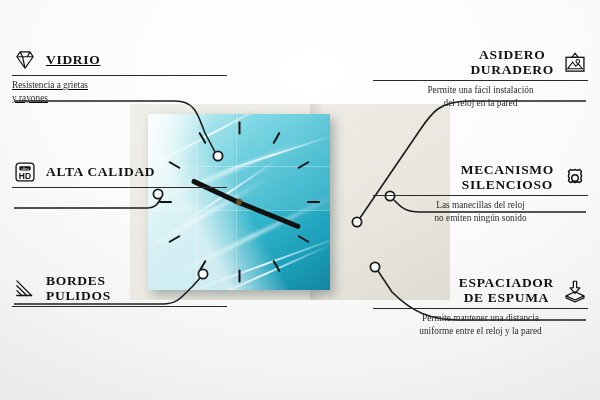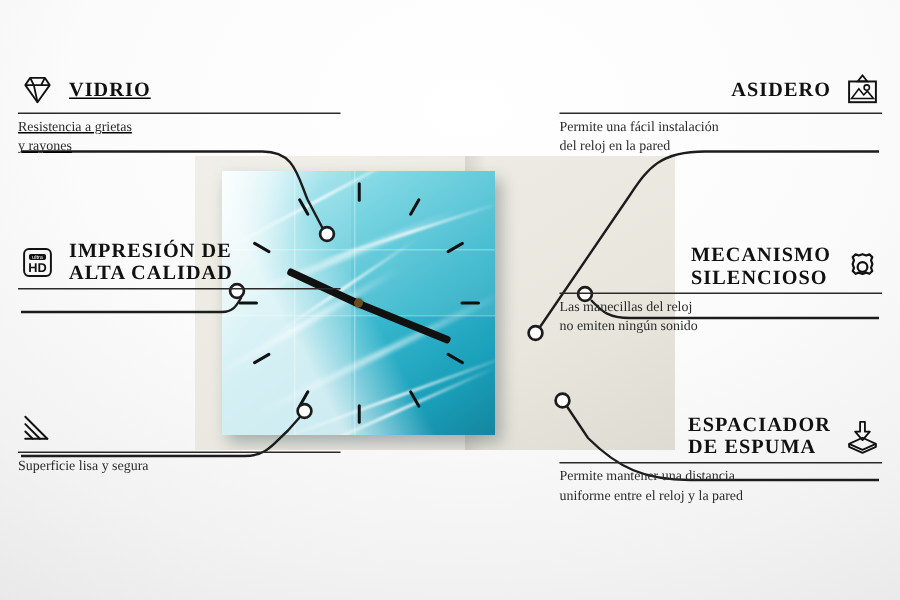--- a/index.html
+++ b/index.html
@@ -38,24 +38,24 @@
   .cap{position:absolute;width:6px;height:6px;border-radius:50%;background:#6b4a1e;
     left:50%;top:50%;transform:translate(-50%,-50%);box-shadow:0 0 2px rgba(0,0,0,.6);}
 
   
   .feat{position:absolute;width:215px;}
   .feat .head{display:flex;align-items:center;gap:8px;}
   .feat.left .head{justify-content:flex-start;}
   .feat.right .head{justify-content:flex-end;}
   .titles{display:flex;flex-direction:column;line-height:1.08;}
   .t1,.t2{font-size:13.5px;letter-spacing:.7px;color:#111;font-weight:700;white-space:nowrap;}
-  .feat.right .t1,.feat.right .t2{text-align:left;}
+  .feat.right .t1,.feat.right .t2{text-align:center;}
   .rule{height:1px;background:#2a2a2a;margin-top:3px;}
   .desc{font-size:9.3px;color:#2b2b2b;line-height:1.42;margin-top:3px;white-space:pre-line;}
-  .feat.right .desc{text-align:left;}
+  .feat.right .desc{text-align:center;}
   .ic{width:26px;height:24px;flex:0 0 26px;display:block;}
 
   .f-vidrio{left:12px;top:48px;text-decoration:underline;}
   .f-hd{left:12px;top:160px;}
   .f-bordes{left:12px;top:274px;}
   .f-asidero{right:12px;top:48px;}
   .f-mec{right:12px;top:163px;}
   .f-esp{right:12px;top:276px;}
 
   .lines{position:absolute;inset:0;pointer-events:none;}
@@ -144,46 +144,49 @@
 
   <div class="feat left f-hd">
     <div class="head">
       <svg class="ic" viewBox="0 0 32 28">
         <rect x="5" y="3" width="22" height="22" rx="4" fill="none" stroke="#111" stroke-width="1.6"></rect>
         <rect x="9" y="7" width="14" height="5" rx="1.6" fill="#111"></rect>
         <text x="16" y="11.4" font-size="4.6" fill="#fff" text-anchor="middle" font-family="Liberation Sans, sans-serif">ultra</text>
         <text x="16" y="22" font-size="10.5" fill="#111" text-anchor="middle" font-family="Liberation Sans, sans-serif" font-weight="bold">HD</text>
       </svg>
       <div class="titles">
-        <div class="t1">IMPRESIÓN DE</div>
         <div class="t2">ALTA CALIDAD</div>
       </div>
     </div>
     <div class="rule"></div>
   </div>
 
   <div class="feat left f-bordes">
     <div class="head">
       <svg class="ic" viewBox="0 0 32 28">
         <g stroke="#111" stroke-width="1.6" stroke-linecap="round">
           <path d="M6 4 L24 22"></path>
             <path d="M6 10 L18 22"></path>
             <path d="M6 16 L12 22"></path>
           <path d="M6 22 L24 22" stroke-width="1.8"></path>
         </g>
       </svg>
-    </div>
-    <div class="rule"></div>
-    <div class="desc">Superficie lisa y segura</div>
+      <div class="titles">
+        <div class="t1">BORDES</div>
+        <div class="t2">PULIDOS</div>
+      </div>
+    </div>
+    <div class="rule"></div>
   </div>
 
   <div class="feat right f-asidero">
     <div class="head">
       <div class="titles">
         <div class="t1">ASIDERO</div>
+        <div class="t2">DURADERO</div>
       </div>
       <svg class="ic" viewBox="0 0 32 28">
         <path d="M16 2 L12 7 L20 7 Z" fill="none" stroke="#111" stroke-width="1.4"></path>
         <rect x="5" y="7" width="22" height="17" fill="none" stroke="#111" stroke-width="1.6"></rect>
         <path d="M7 21 L13 13 L17 18 L20 15 L25 21 Z" fill="none" stroke="#111" stroke-width="1.3"></path>
         <circle cx="19.5" cy="12" r="2.2" fill="none" stroke="#111" stroke-width="1.3"></circle>
       </svg>
     </div>
     <div class="rule"></div>
     <div class="desc">Permite una fácil instalación

